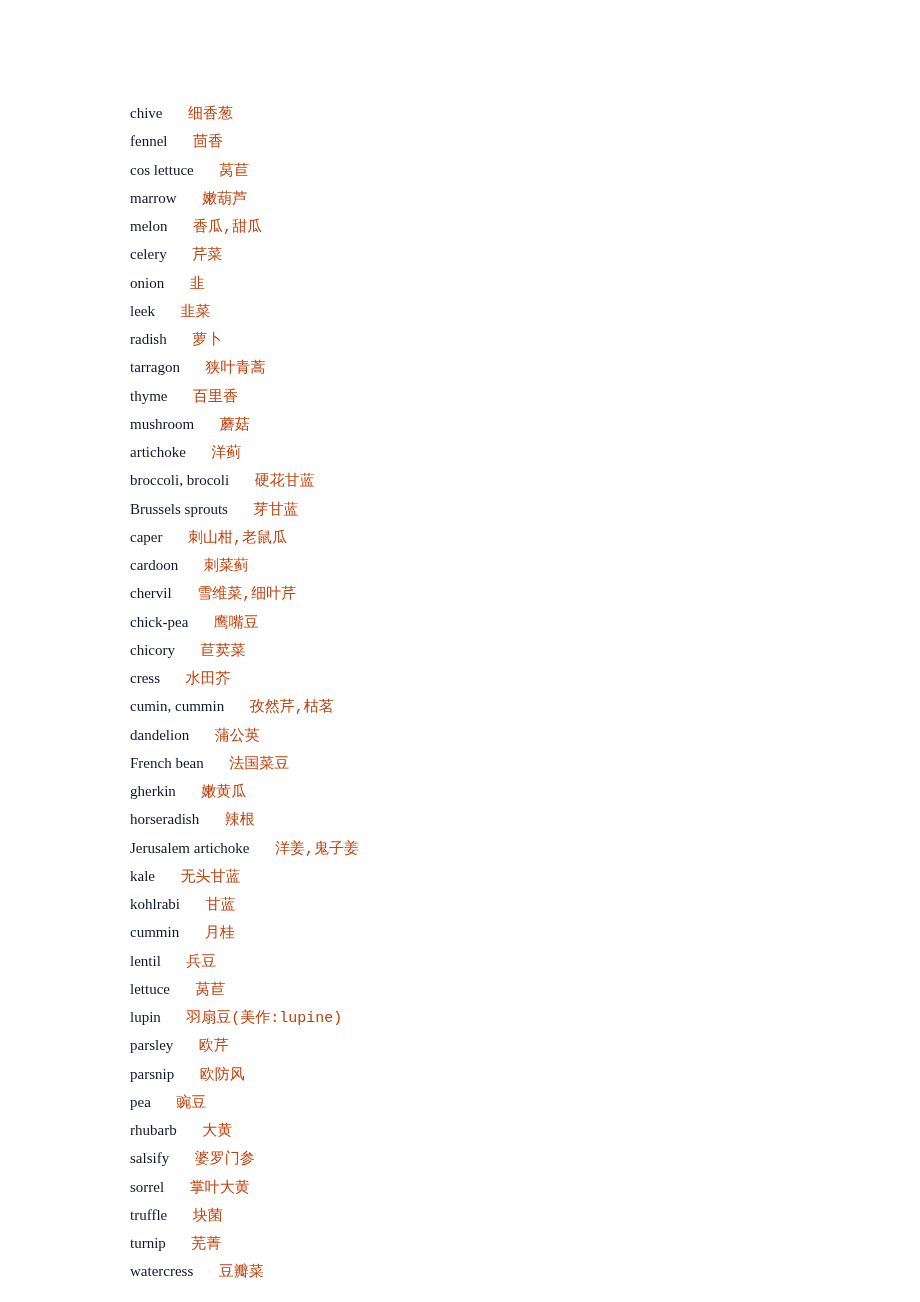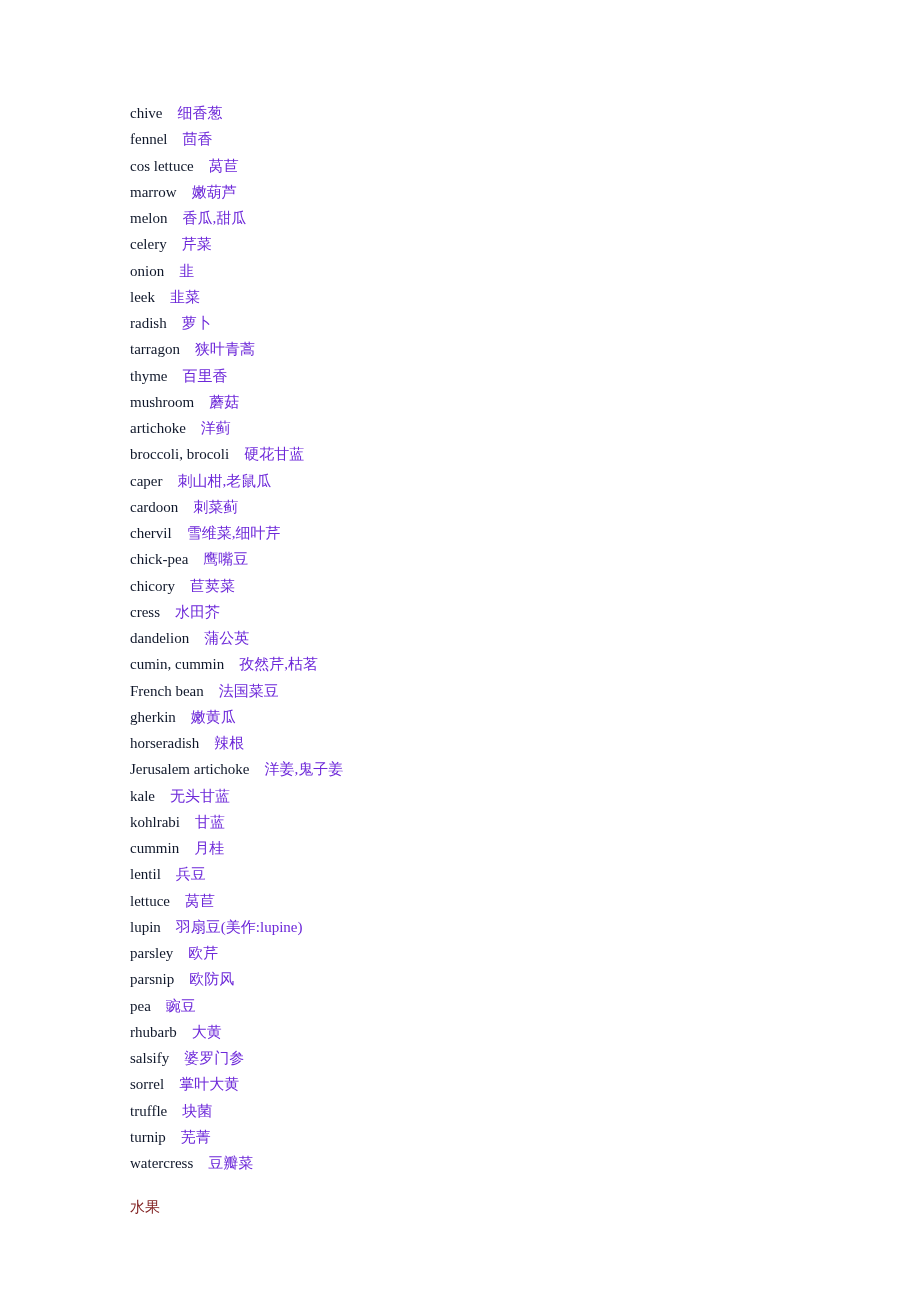--- a/index.html
+++ b/index.html
@@ -23,22 +23,22 @@
     }
     .vocab-item {
       display: block;
       white-space: nowrap;
     }
     .english-term {
       font-family: "Times New Roman", serif;
       color: #0f172a;
     }
     .chinese-term {
-      font-family: Liberation Serif, serif;
-      color: #6d28d9;
+      font-family: Liberation Mono, monospace;
+      color: #c2410c;
       margin-left: 0.5em;
     }
     .section-header {
       margin-top: 1.2em;
       font-family: "SimSun", "宋体", serif;
       font-size: 15px;
       color: #7f1d1d;
     }
   </style>
 </head>
@@ -52,28 +52,29 @@
     <div class="vocab-item"><span class="english-term">melon</span><span class="chinese-term">&nbsp;&nbsp;香瓜,甜瓜</span></div>
     <div class="vocab-item"><span class="english-term">celery</span><span class="chinese-term">&nbsp;&nbsp;芹菜</span></div>
     <div class="vocab-item"><span class="english-term">onion</span><span class="chinese-term">&nbsp;&nbsp;韭</span></div>
     <div class="vocab-item"><span class="english-term">leek</span><span class="chinese-term">&nbsp;&nbsp;韭菜</span></div>
     <div class="vocab-item"><span class="english-term">radish</span><span class="chinese-term">&nbsp;&nbsp;萝卜</span></div>
     <div class="vocab-item"><span class="english-term">tarragon</span><span class="chinese-term">&nbsp;&nbsp;狭叶青蒿</span></div>
     <div class="vocab-item"><span class="english-term">thyme</span><span class="chinese-term">&nbsp;&nbsp;百里香</span></div>
     <div class="vocab-item"><span class="english-term">mushroom</span><span class="chinese-term">&nbsp;&nbsp;蘑菇</span></div>
     <div class="vocab-item"><span class="english-term">artichoke</span><span class="chinese-term">&nbsp;&nbsp;洋蓟</span></div>
     <div class="vocab-item"><span class="english-term">broccoli, brocoli</span><span class="chinese-term">&nbsp;&nbsp;硬花甘蓝</span></div>
+    <div class="vocab-item"><span class="english-term">Brussels sprouts</span><span class="chinese-term">&nbsp;&nbsp;芽甘蓝</span></div>
     <div class="vocab-item"><span class="english-term">caper</span><span class="chinese-term">&nbsp;&nbsp;刺山柑,老鼠瓜</span></div>
     <div class="vocab-item"><span class="english-term">cardoon</span><span class="chinese-term">&nbsp;&nbsp;刺菜蓟</span></div>
     <div class="vocab-item"><span class="english-term">chervil</span><span class="chinese-term">&nbsp;&nbsp;雪维菜,细叶芹</span></div>
     <div class="vocab-item"><span class="english-term">chick-pea</span><span class="chinese-term">&nbsp;&nbsp;鹰嘴豆</span></div>
     <div class="vocab-item"><span class="english-term">chicory</span><span class="chinese-term">&nbsp;&nbsp;苣荬菜</span></div>
     <div class="vocab-item"><span class="english-term">cress</span><span class="chinese-term">&nbsp;&nbsp;水田芥</span></div>
+    <div class="vocab-item"><span class="english-term">cumin, cummin</span><span class="chinese-term">&nbsp;&nbsp;孜然芹,枯茗</span></div>
     <div class="vocab-item"><span class="english-term">dandelion</span><span class="chinese-term">&nbsp;&nbsp;蒲公英</span></div>
-    <div class="vocab-item"><span class="english-term">cumin, cummin</span><span class="chinese-term">&nbsp;&nbsp;孜然芹,枯茗</span></div>
     <div class="vocab-item"><span class="english-term">French bean</span><span class="chinese-term">&nbsp;&nbsp;法国菜豆</span></div>
     <div class="vocab-item"><span class="english-term">gherkin</span><span class="chinese-term">&nbsp;&nbsp;嫩黄瓜</span></div>
     <div class="vocab-item"><span class="english-term">horseradish</span><span class="chinese-term">&nbsp;&nbsp;辣根</span></div>
     <div class="vocab-item"><span class="english-term">Jerusalem artichoke</span><span class="chinese-term">&nbsp;&nbsp;洋姜,鬼子姜</span></div>
     <div class="vocab-item"><span class="english-term">kale</span><span class="chinese-term">&nbsp;&nbsp;无头甘蓝</span></div>
     <div class="vocab-item"><span class="english-term">kohlrabi</span><span class="chinese-term">&nbsp;&nbsp;甘蓝</span></div>
     <div class="vocab-item"><span class="english-term">cummin</span><span class="chinese-term">&nbsp;&nbsp;月桂</span></div>
     <div class="vocab-item"><span class="english-term">lentil</span><span class="chinese-term">&nbsp;&nbsp;兵豆</span></div>
     <div class="vocab-item"><span class="english-term">lettuce</span><span class="chinese-term">&nbsp;&nbsp;莴苣</span></div>
     <div class="vocab-item"><span class="english-term">lupin</span><span class="chinese-term">&nbsp;&nbsp;羽扇豆(美作:lupine)</span></div>

